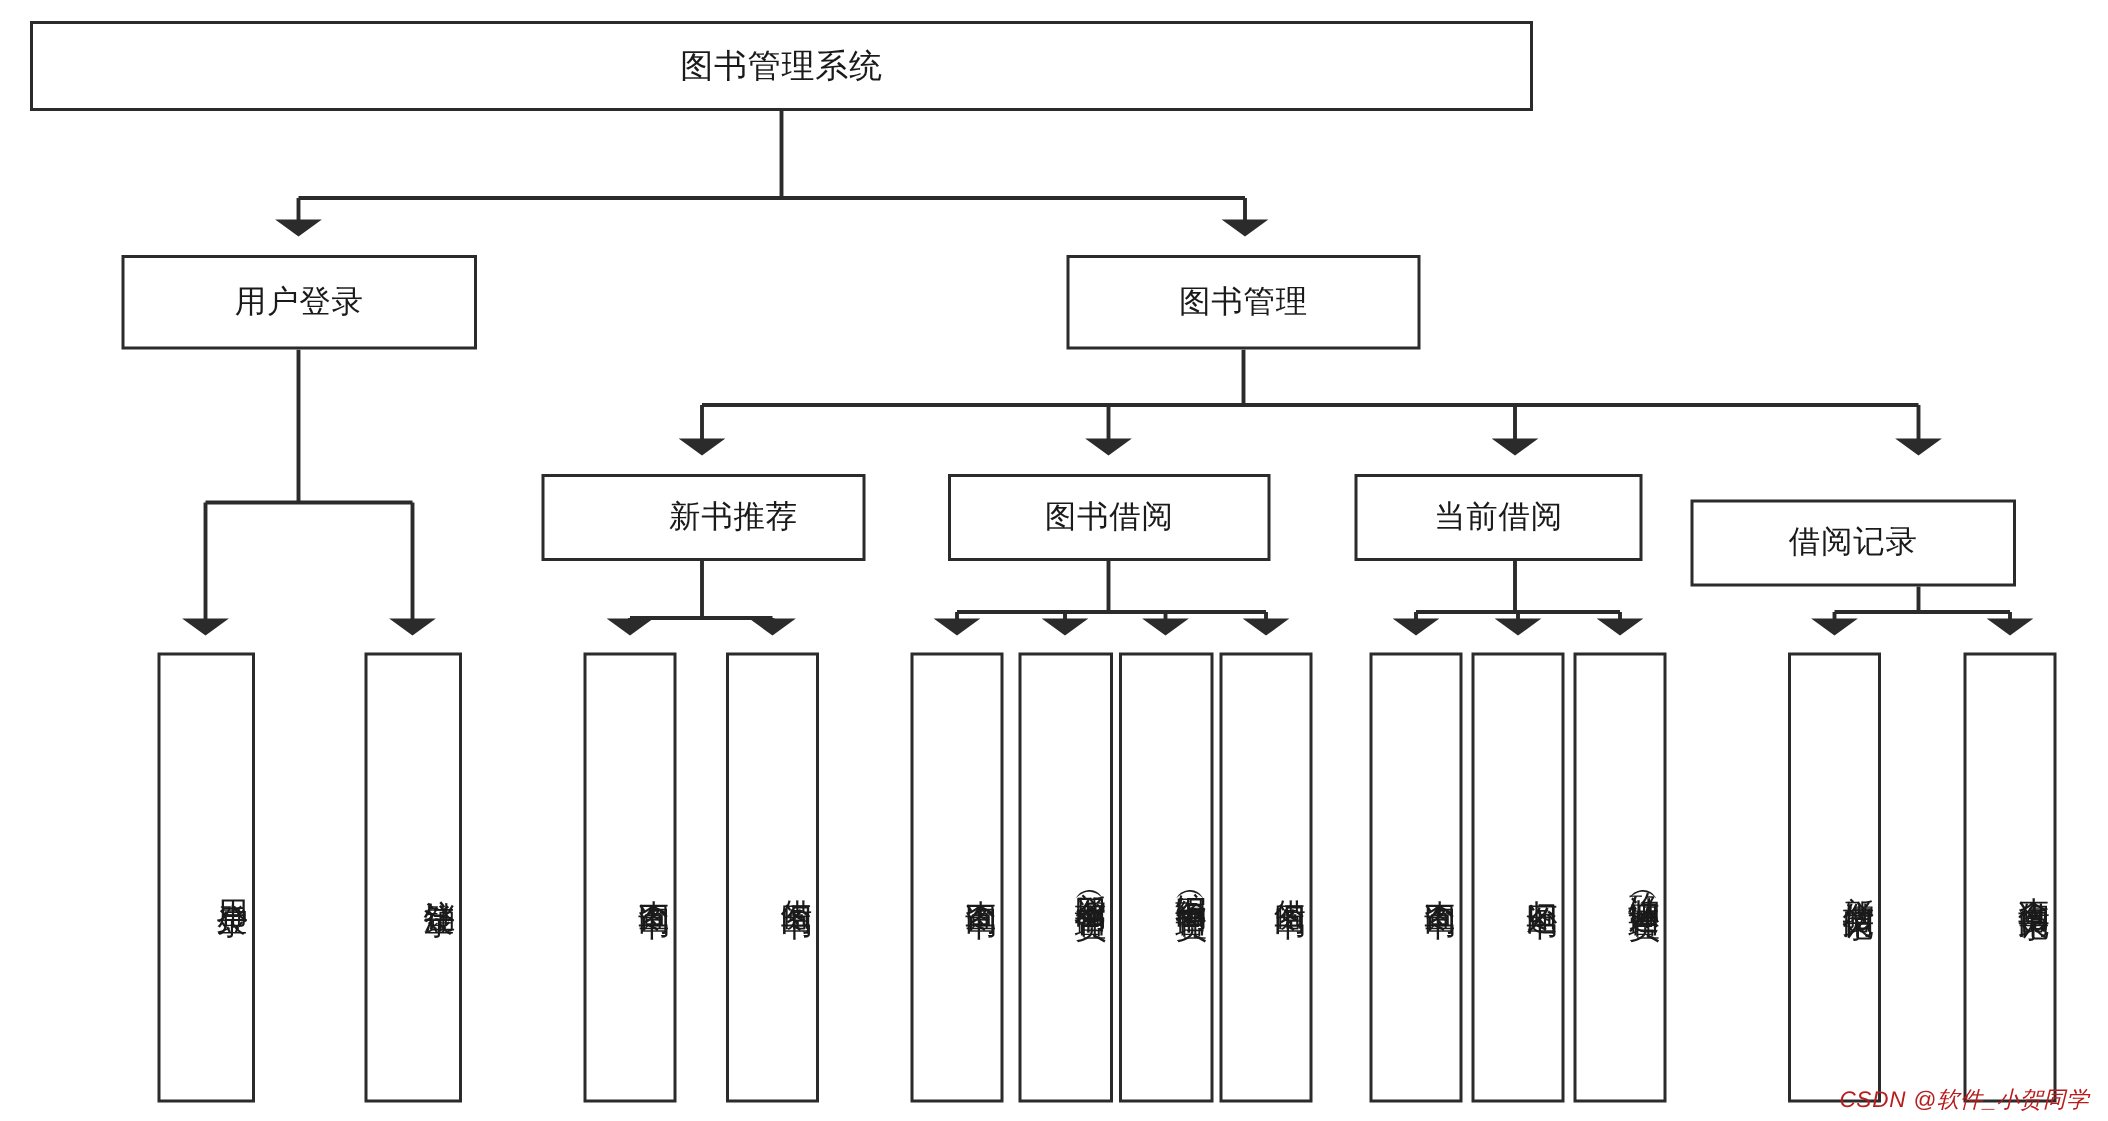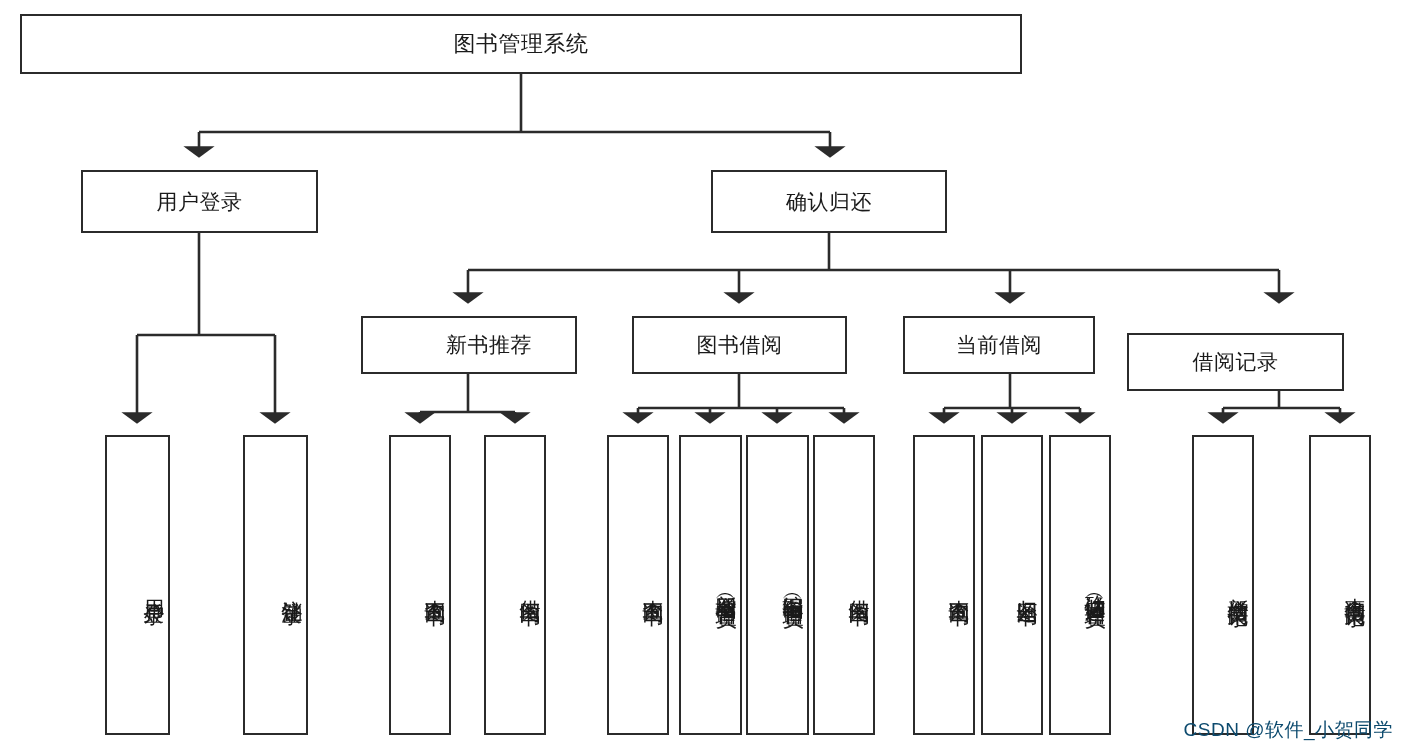--- a/index.html
+++ b/index.html
@@ -53,24 +53,25 @@
     left: 0;
     top: 0;
     width: 1405px;
     height: 747px;
     pointer-events: none;
   }
   .watermark {
     position: absolute;
     right: 12px;
     bottom: 4px;
-    font-size: 19px;
-    color: #0c4a6e;
+    font-size: 15px;
+    color: #b91c1c;
     white-space: nowrap;
     letter-spacing: 0.5px;
+    font-style: italic;
   }
 </style>
 </head>
 <body>
 
 <div id="canvas">
 
   <svg class="wires" viewBox="0 0 1405 747" xmlns="http://www.w3.org/2000/svg">
     <defs>
       <marker id="arrow" markerWidth="10" markerHeight="12" refX="2.2" refY="6" orient="auto" markerUnits="strokeWidth">
@@ -122,21 +123,21 @@
   </svg>
 
   <div class="node h root" style="left: 20px; top: 14px; width: 1002px; height: 60px;">
     <span class="txt">图书管理系统</span>
   </div>
 
   <div class="node h" style="left: 81px; top: 170px; width: 237px; height: 63px;">
     <span class="txt">用户登录</span>
   </div>
   <div class="node h" style="left: 711px; top: 170px; width: 236px; height: 63px;">
-    <span class="txt">确认归还</span>
+    <span class="txt">图书管理</span>
   </div>
 
   <div class="node h" style="left: 361px; top: 316px; width: 216px; height: 58px; padding-left: 40px;">
     <span class="txt">新书推荐</span>
   </div>
   <div class="node h" style="left: 632px; top: 316px; width: 215px; height: 58px;">
     <span class="txt">图书借阅</span>
   </div>
   <div class="node h" style="left: 903px; top: 316px; width: 192px; height: 58px;">
     <span class="txt">当前借阅</span>

